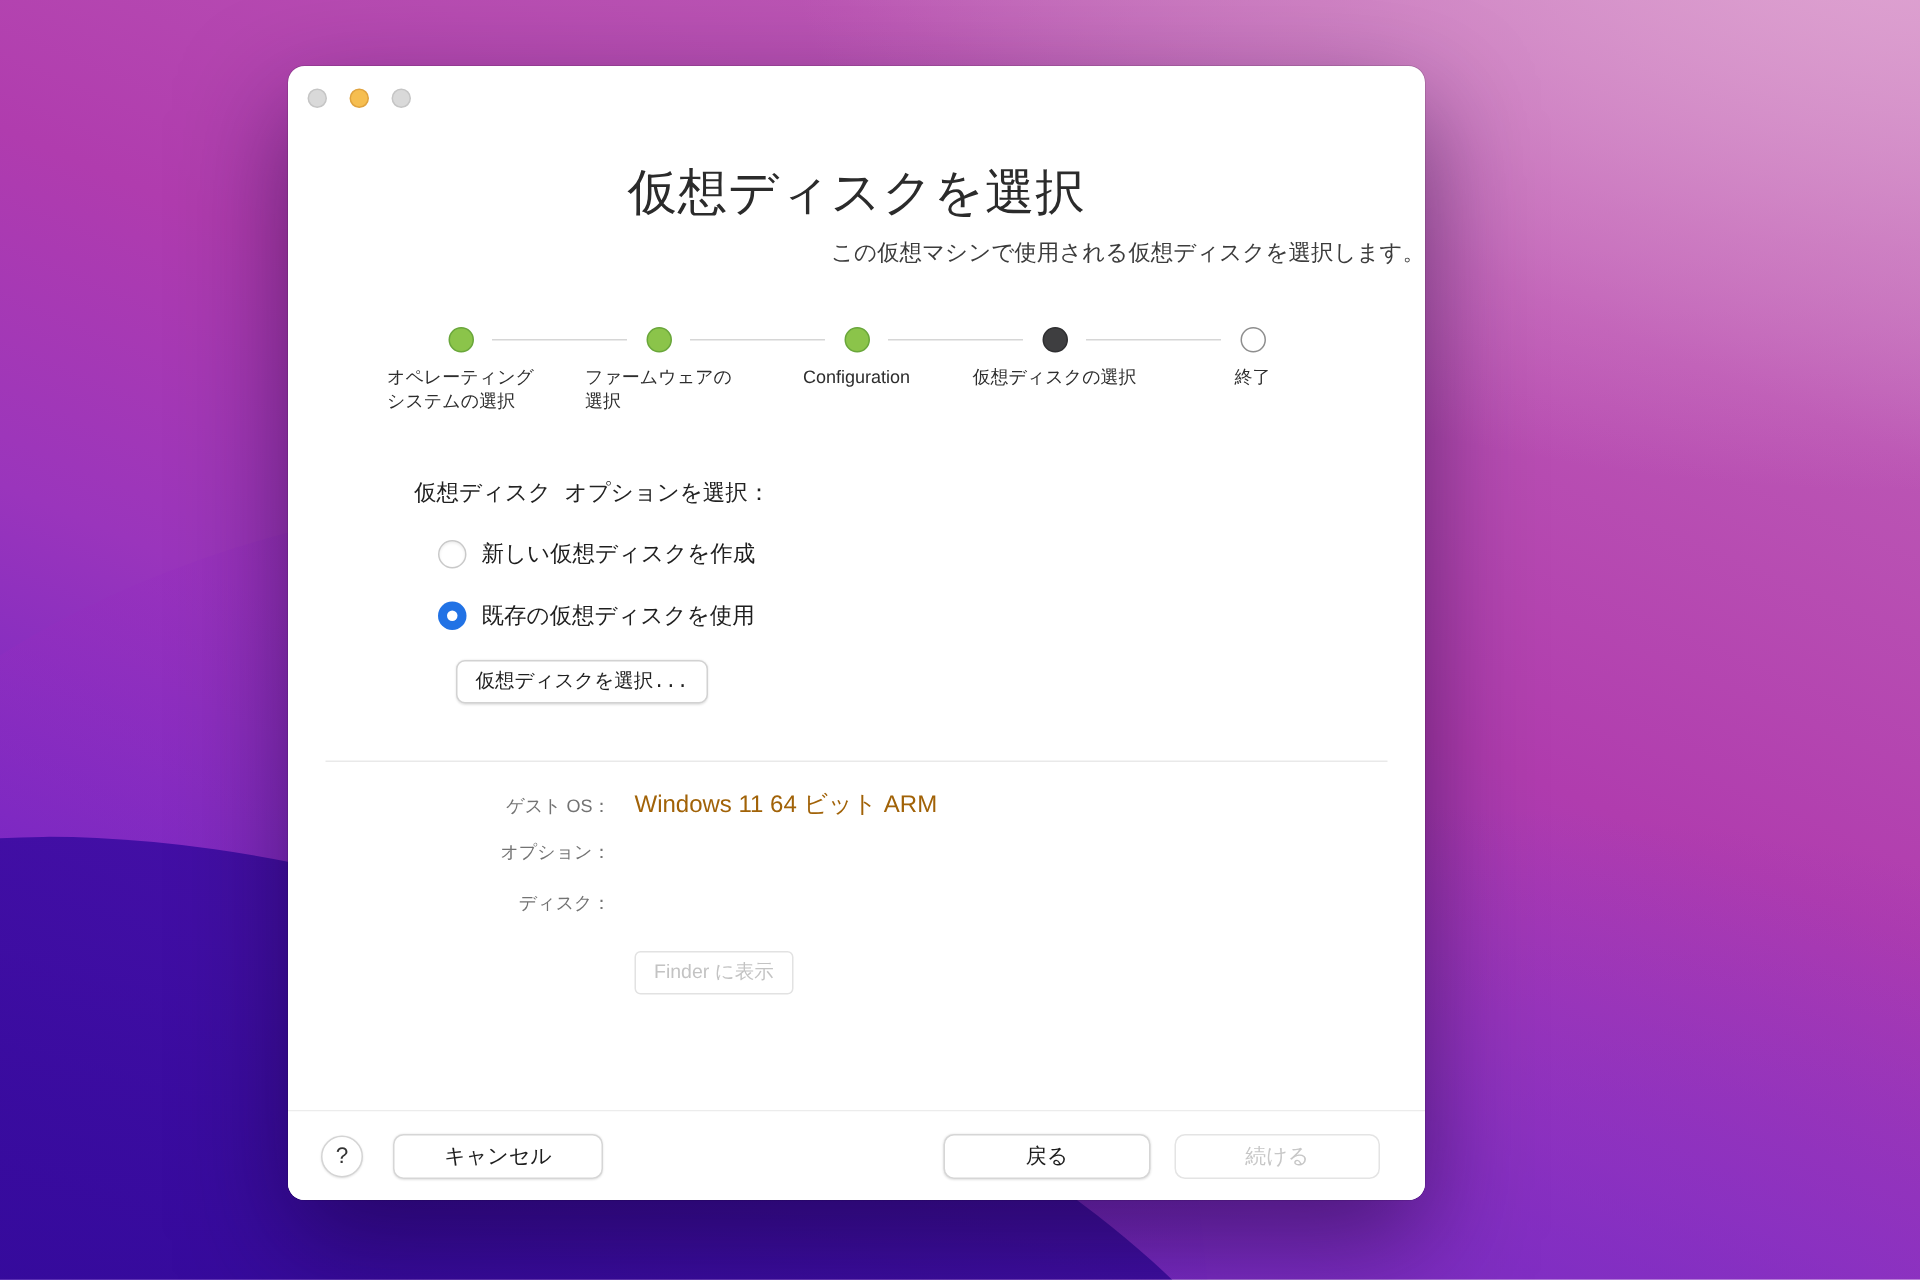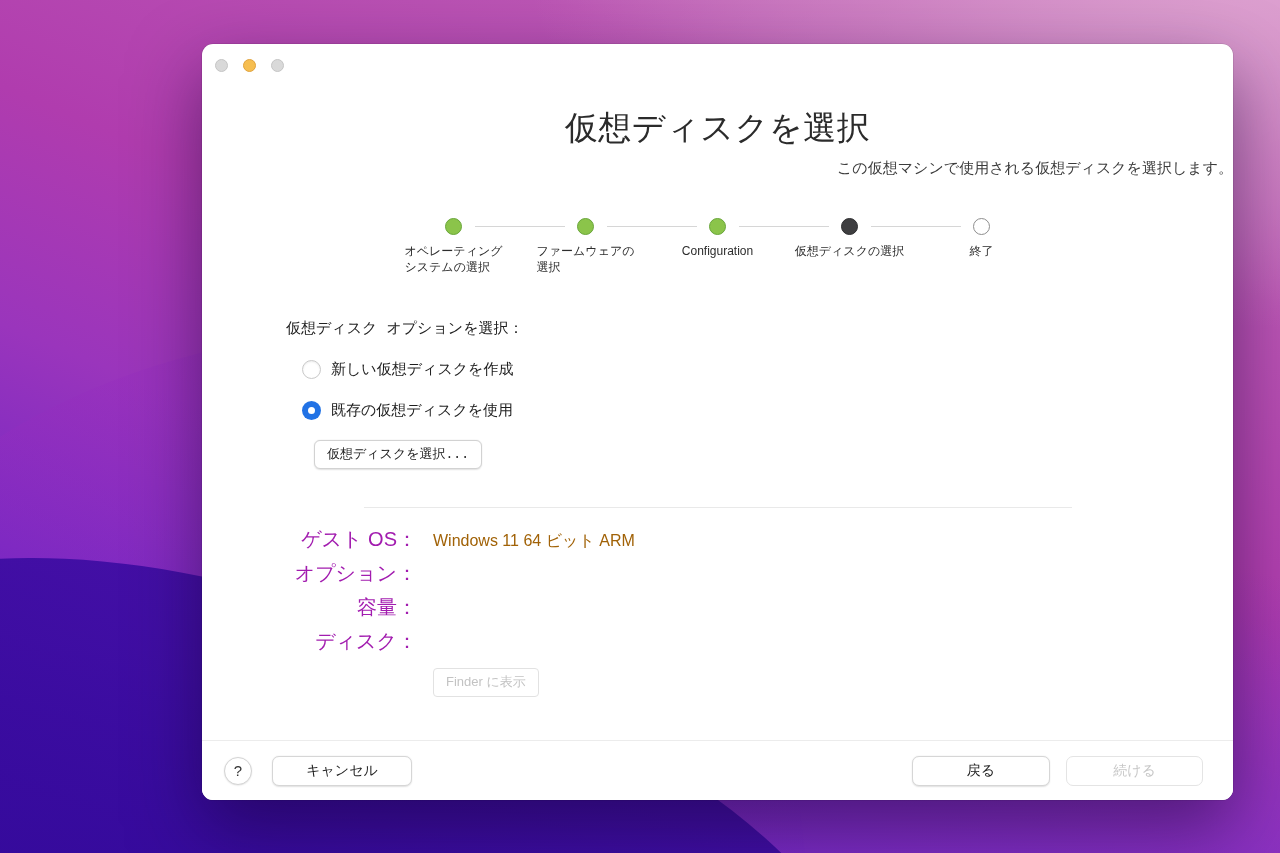--- a/index.html
+++ b/index.html
@@ -22,21 +22,21 @@
     transform:rotate(17deg); border-radius:40% 60% 0 0 / 30% 45% 0 0;
   }
   .wp-swoosh {
     position:absolute; left:-120px; top:330px; width:900px; height:620px;
     background:linear-gradient(180deg, rgba(150,45,190,.35), rgba(110,35,200,.15));
     border-radius:55% 45% 0 0 / 40% 30% 0 0; transform:rotate(-6deg);
   }
 
   
   .window {
-    position:absolute; left:202px; top:44px; width:1031px; height:756px;
+    position:absolute; left:192px; top:44px; width:758px; height:756px;
     background:#ffffff; border-radius:11px;
     box-shadow:0 28px 70px rgba(20,0,50,.5), 0 0 0 .5px rgba(0,0,0,.15);
   }
   .traffic-lights { position:absolute; left:13px; top:15px; display:flex; gap:15px; }
   .tl { width:13px; height:13px; border-radius:50%; }
   .tl.inactive { background:#d9d9d9; border:.5px solid #c5c5c5; }
   .tl.minimize { background:#f6be50; border:.5px solid #e0a33e; }
 
   .win-title { margin-top:62px; text-align:center; font-size:33px; font-weight:400;
     color:#2b2b2b; letter-spacing:.5px; }
@@ -68,21 +68,21 @@
   .radio-label { margin-left:10px; font-size:15px; color:#1e1e1e; }
   .choose-btn { margin:20px 0 0 28px; display:inline-block; padding:4px 12px 5px;
     font-size:13px; color:#222; background:#fff; border:1px solid #d2d2d2; border-radius:6px;
     box-shadow:0 .5px 1.5px rgba(0,0,0,.12); cursor:pointer; }
 
   .mid-divider { margin:38px auto 0; width:708px; height:1px; background:#e9e9e9; }
 
   
   .summary { margin-top:18px; }
   .summary-row { display:flex; align-items:baseline; height:34px; }
-  .summary-label { width:215px; text-align:right; font-size:20px; color:#a21caf; }
+  .summary-label { width:215px; text-align:right; font-size:12px; color:#737373; }
   .summary-value { margin-left:16px; font-size:16px; color:#a16207; }
   .finder-btn { margin:6px 0 0 231px; display:inline-block; padding:4px 12px 5px;
     font-size:13px; color:#c3c3c3; background:#fff; border:1px solid #e2e2e2; border-radius:4px; }
 
   
   .footer { position:absolute; left:0; right:0; bottom:0; height:60px;
     border-top:1px solid #ececec; border-radius:0 0 11px 11px; background:#fff;
     display:flex; align-items:center; }
   .help-btn { margin-left:22px; width:28px; height:28px; border-radius:50%;
     background:#fff; border:1px solid #d4d4d4; box-shadow:0 .5px 1.5px rgba(0,0,0,.12);
@@ -160,24 +160,20 @@
   <div class="summary">
     <div class="summary-row">
       <div class="summary-label">ゲスト OS：</div>
       <div class="summary-value">Windows 11 64 ビット ARM</div>
     </div>
     <div class="summary-row">
       <div class="summary-label">オプション：</div>
       <div class="summary-value"></div>
     </div>
     <div class="summary-row">
-      <div class="summary-label">容量：</div>
-      <div class="summary-value"></div>
-    </div>
-    <div class="summary-row">
       <div class="summary-label">ディスク：</div>
       <div class="summary-value"></div>
     </div>
     <div class="finder-btn">Finder に表示</div>
   </div>
 
   <div class="footer">
     <div class="help-btn">?</div>
     <div class="btn cancel">キャンセル</div>
     <div class="btn back">戻る</div>

